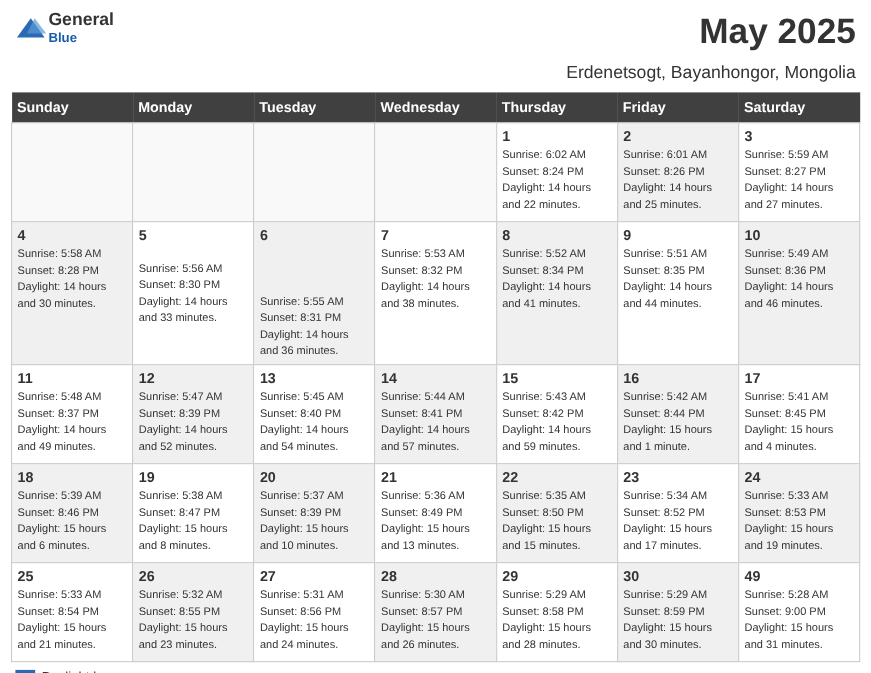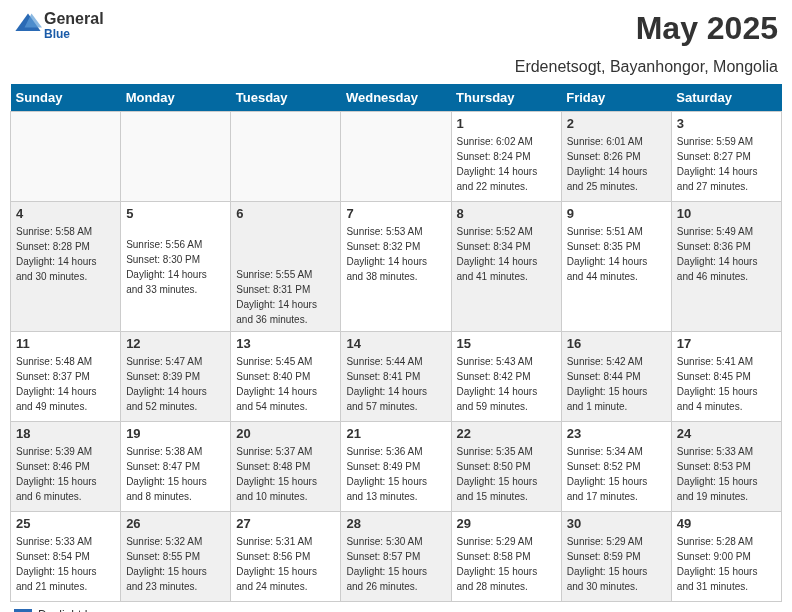--- a/index.html
+++ b/index.html
@@ -12,21 +12,21 @@
     }
     .header-area {
       display: flex;
       justify-content: space-between;
       align-items: flex-start;
       margin-bottom: 8px;
       padding: 0 4px;
     }
     .logo {
       display: flex;
-      align-items: flex-start;
+      align-items: flex-end;
       gap: 2px;
     }
     .logo-text {
       display: flex;
       flex-direction: column;
       line-height: 1.1;
     }
     .logo-general {
       font-size: 16px;
       font-weight: bold;
@@ -53,21 +53,21 @@
       font-size: 16px;
       color: #333;
       margin-top: 11px;
     }
     table {
       width: 100%;
       border-collapse: collapse;
       table-layout: fixed;
     }
     .day-header {
-      background-color: #0369a1;
+      background-color: #404040;
       color: white;
       font-weight: bold;
       font-size: 13px;
       padding: 6px 5px;
       text-align: left;
     }
     td {
       border: 1px solid #ccc;
       vertical-align: top;
       padding: 4px 5px;
@@ -267,21 +267,21 @@
         <td class="has-data">
           <div class="day-number">19</div>
           <div class="day-info" style="white-space: pre-line;">Sunrise: 5:38 AM
 Sunset: 8:47 PM
 Daylight: 15 hours
 and 8 minutes.</div>
         </td>
         <td class="shaded">
           <div class="day-number">20</div>
           <div class="day-info" style="white-space: pre-line;">Sunrise: 5:37 AM
-Sunset: 8:48 PM
+Sunset: 8:39 PM
 Daylight: 15 hours
 and 10 minutes.</div>
         </td>
         <td class="has-data">
           <div class="day-number">21</div>
           <div class="day-info" style="white-space: pre-line;">Sunrise: 5:36 AM
 Sunset: 8:49 PM
 Daylight: 15 hours
 and 13 minutes.</div>
         </td>

